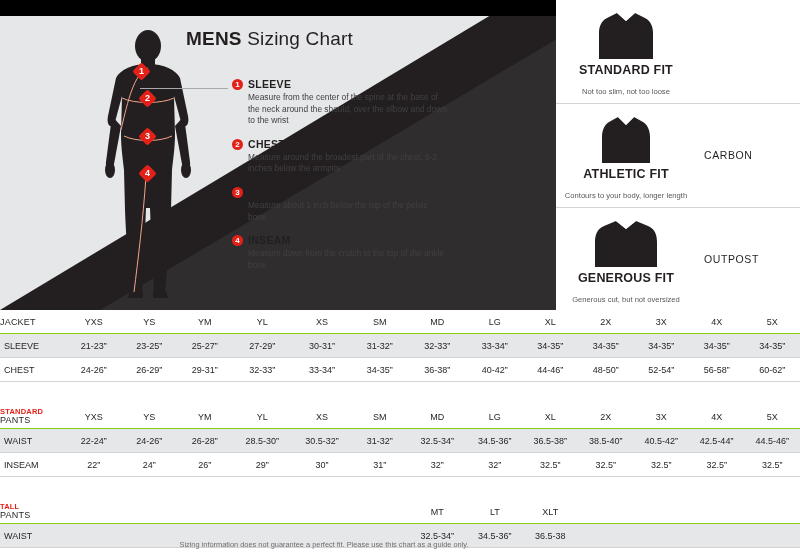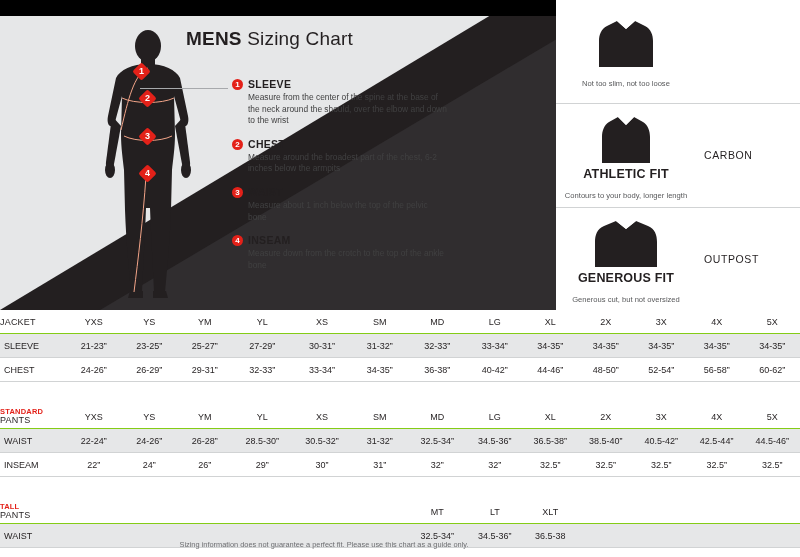--- a/index.html
+++ b/index.html
@@ -339,20 +339,21 @@
   </div>
 
   <div class="fits">
 
     <div class="fit-row">
       <div class="fit-left">
         <svg class="fit-jacket" width="66" height="52" viewBox="0 0 66 52">
           <path d="M24 4 L14 9 C8 12 6 18 6 24 L6 50 L60 50 L60 24 C60 18 58 12 52 9 L42 4 L33 12 Z" fill="#231f20"></path>
           <path d="M24 4 L33 12 L42 4 L38 2 L33 6 L28 2 Z" fill="#ffffff"></path>
         </svg>
+        <div class="fit-name">STANDARD FIT</div>
         <div class="fit-desc">Not too slim, not too loose</div>
       </div>
     </div>
 
     <div class="fit-row">
       <div class="fit-left">
         <svg class="fit-jacket" width="58" height="52" viewBox="0 0 58 52">
           <path d="M21 4 L12 9 C7 12 5 18 5 24 L5 50 L53 50 L53 24 C53 18 51 12 46 9 L37 4 L29 12 Z" fill="#231f20"></path>
           <path d="M21 4 L29 12 L37 4 L33 2 L29 6 L25 2 Z" fill="#ffffff"></path>
         </svg>

